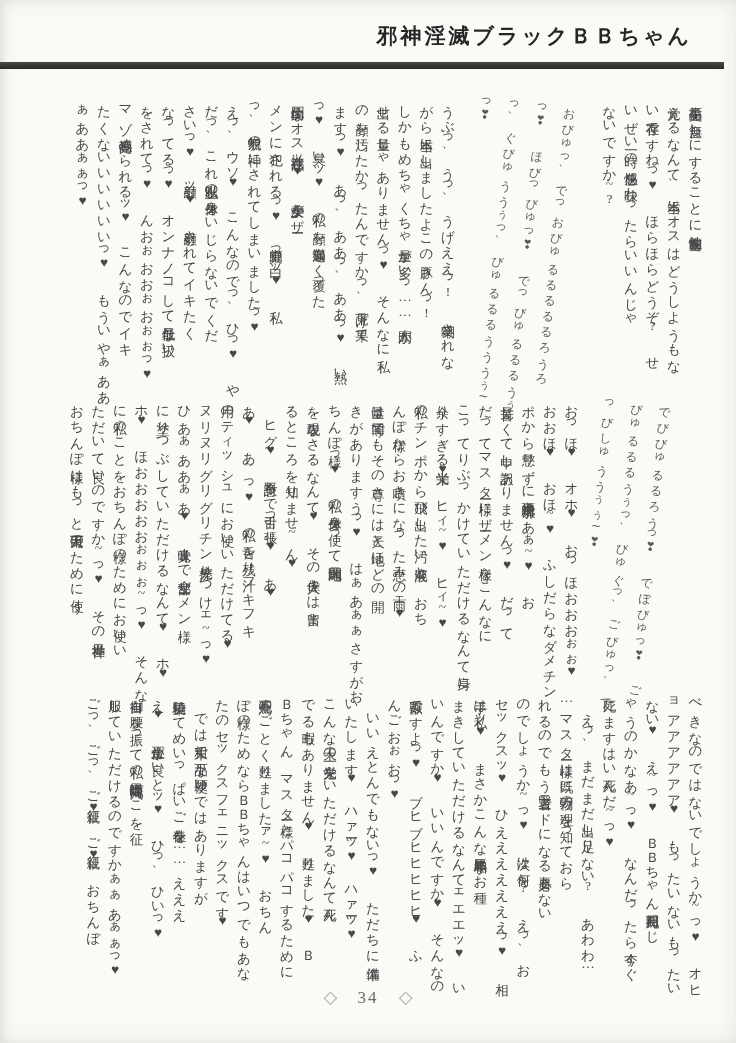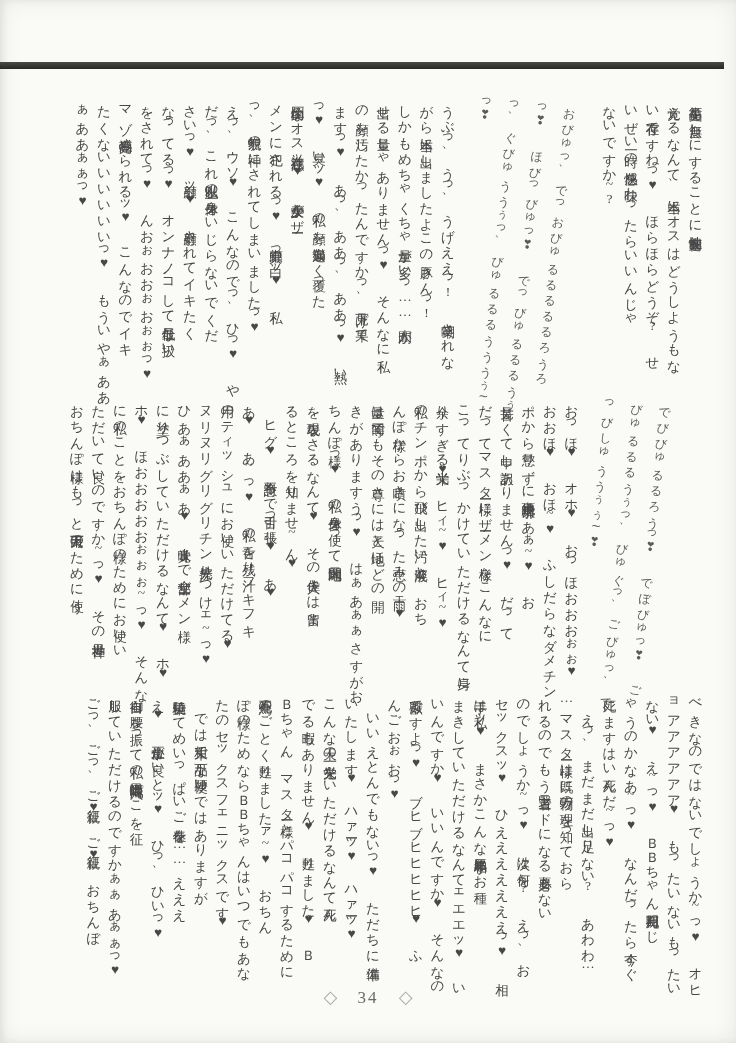--- a/index.html
+++ b/index.html
@@ -77,20 +77,21 @@
     font-size: 17px;
     color: #8a8a88;
   }
   .footer .diamond { color: #a9a9a5; font-size: 18px; }
   .footer .page-number { color: #6b6b68; margin: 8px 16px; letter-spacing: 2px; }
 </style>
 </head>
 <body>
 
 <div class="page">
+  <h1 class="page-title">邪神淫滅ブラックＢＢちゃん</h1>
   <div class="title-rule"></div>
   <main class="content" id="bands-root">
       <div class="band band-1">
         <div class="block normal">
           <div class="col">美術品を台無しにすることに性的興奮を</div>
           <div class="col">覚えるなんて、本当にオスはどうしようもな</div>
           <div class="col">い存在ですねっ♥　ほらほらどうぞ?　せ</div>
           <div class="col">いぜい一時の快感を味わったらいいんじゃ</div>
           <div class="col">ないですか~?</div>
         </div>

